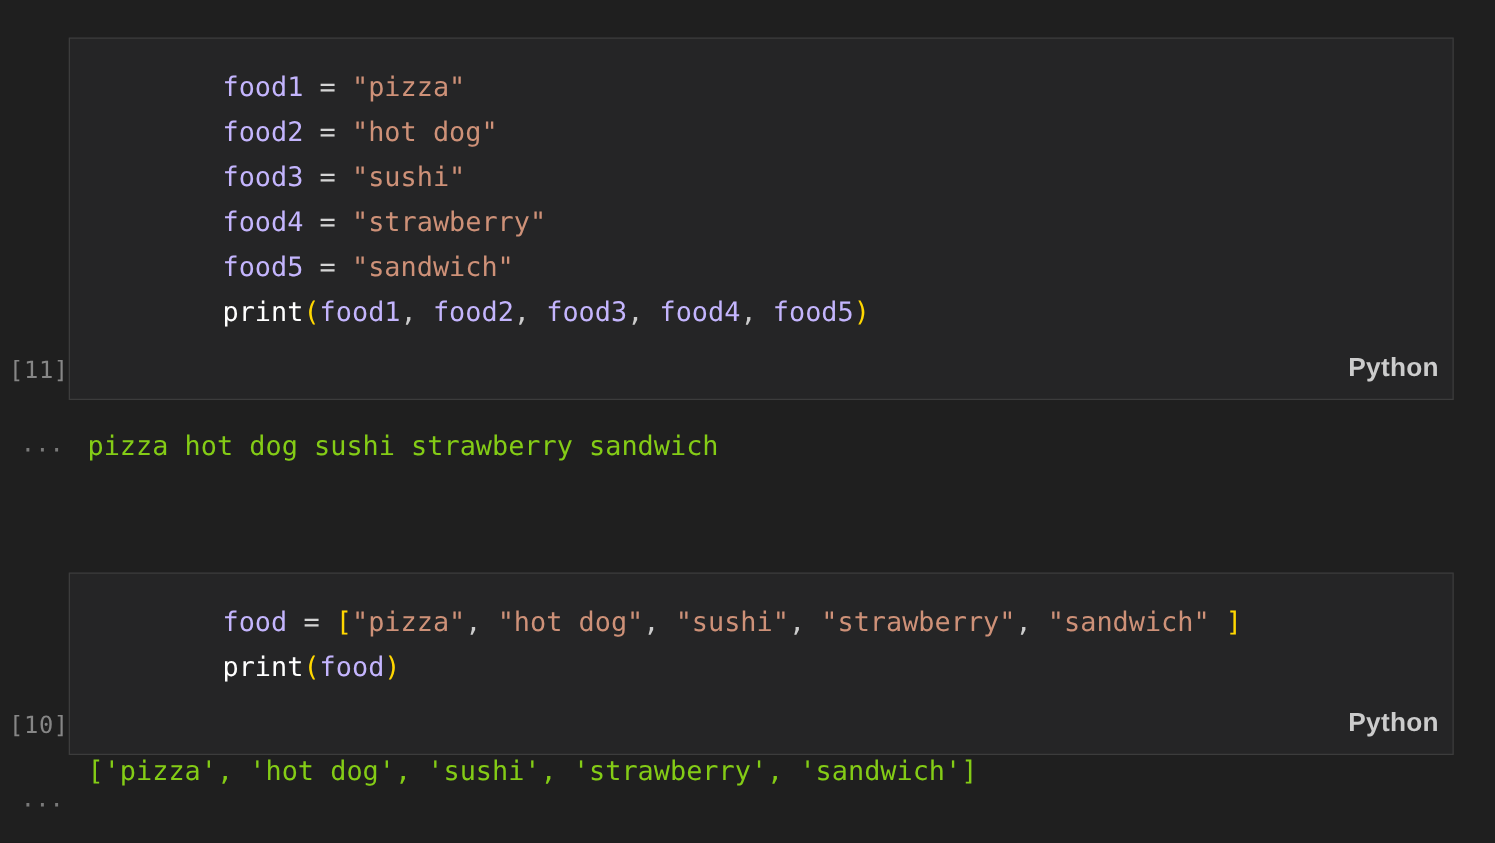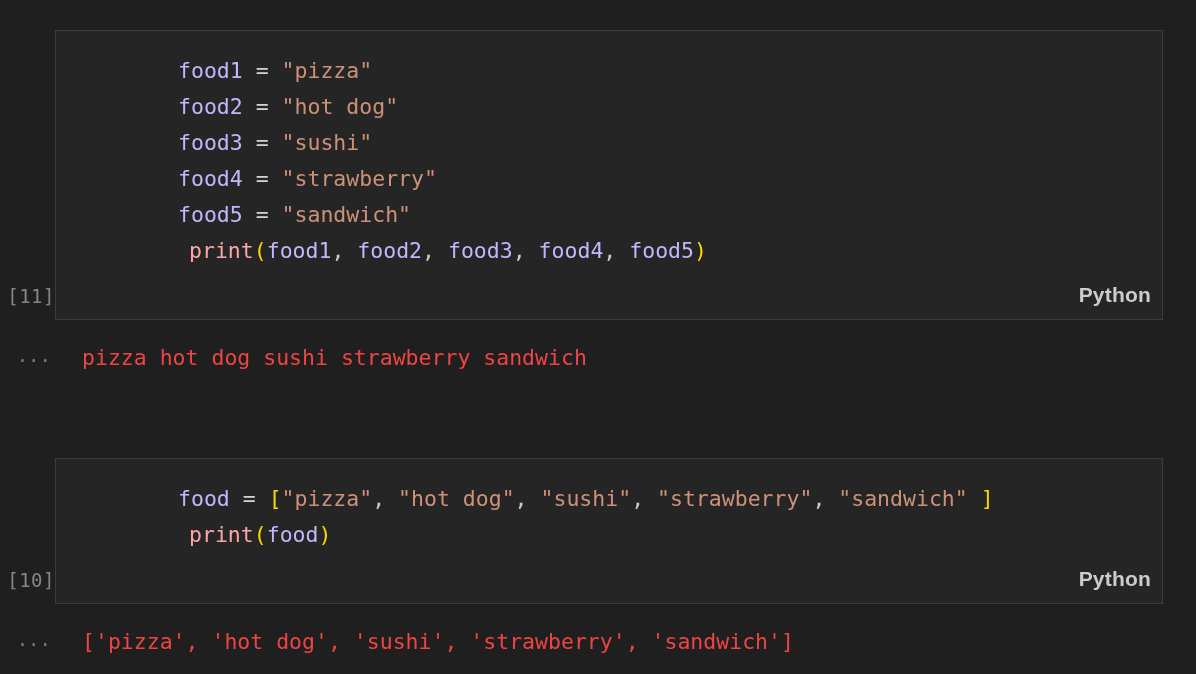--- a/index.html
+++ b/index.html
@@ -91,35 +91,34 @@
     font-family: "Liberation Sans", sans-serif;
     font-size: 21px;
     color: #cccccc;
     letter-spacing: 0.2px;
     font-weight: bold;
   }
 
   
   .t-var    { color: #c4b5fd; }
   .t-str    { color: #ce9178; }
-  .t-fn     { color: #fca5a5; margin-left: 11px; }
+  .t-fn     { color: #ffffff; }
   .t-paren  { color: #ffd700; }
   .t-op     { color: #d4d4d4; }
   .t-punct  { color: #cccccc; }
 
   
   .output {
     position: absolute;
     left: 70px;
-    color: #ef4444;
+    color: #84cc16;
     font-family: "DejaVu Sans Mono", monospace;
     font-size: 21.5px;
     line-height: 36px;
     white-space: pre;
-    margin-left: 12px;
   }
 </style>
 </head>
 <body>
 
 <div class="left-strip"></div>
 
 <div class="notebook">
 
   <div class="cell-group" style="top:0px;">
@@ -144,16 +143,16 @@
       <div class="code-lines"><div class="code-line"><span class="t-var">food</span><span class="t-op"> </span><span class="t-op">=</span><span class="t-op"> </span><span class="t-paren">[</span><span class="t-str">"pizza"</span><span class="t-punct">,</span><span class="t-op"> </span><span class="t-str">"hot dog"</span><span class="t-punct">,</span><span class="t-op"> </span><span class="t-str">"sushi"</span><span class="t-punct">,</span><span class="t-op"> </span><span class="t-str">"strawberry"</span><span class="t-punct">,</span><span class="t-op"> </span><span class="t-str">"sandwich"</span><span class="t-op"> </span><span class="t-paren">]</span></div><div class="code-line"><span class="t-fn">print</span><span class="t-paren">(</span><span class="t-var">food</span><span class="t-paren">)</span></div></div>
       <div class="lang-bar">
         <span class="lang-label">Python</span>
       </div>
     </div>
 
     <div class="gutter gutter-exec" style="top:569px;">[10]</div>
 
     <div class="dots" style="top:635px;">···</div>
 
-    <div class="output" style="top:624px;text-align:center;">['pizza', 'hot dog', 'sushi', 'strawberry', 'sandwich']</div>
+    <div class="output" style="top:600px;text-align:center;">['pizza', 'hot dog', 'sushi', 'strawberry', 'sandwich']</div>
   </div>
 
 </div>
 
 </body></html>

